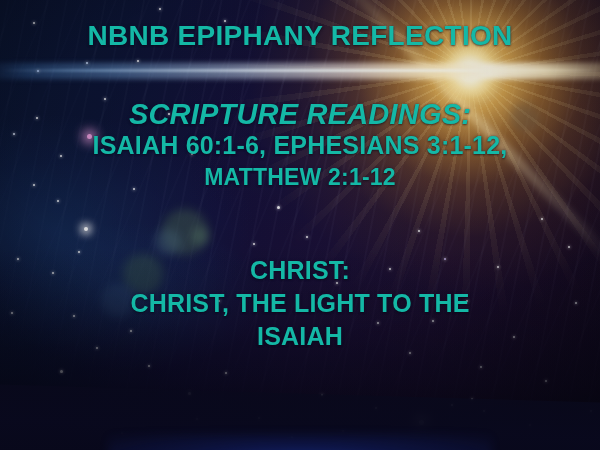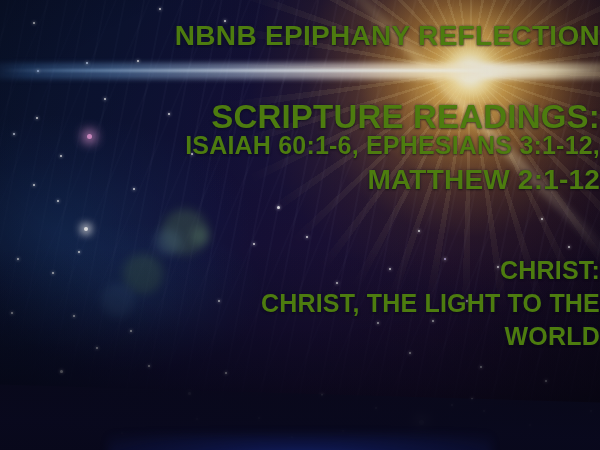--- a/index.html
+++ b/index.html
@@ -196,38 +196,38 @@
   .star {
     position: absolute;
     border-radius: 50%;
     background: #ffffff;
   }
 
   
   .text-wrap {
     position: absolute;
     inset: 0;
-    text-align: right;
-    color: #4d7c0f;
+    text-align: center;
+    color: #14b8a6;
   }
   .ln {
     position: absolute;
     left: 0;
     width: 100%;
     font-weight: bold;
     letter-spacing: 0.2px;
     white-space: nowrap;
     text-shadow:
       0 0 3px rgba(20,20,50,0.55),
       0 1px 2px rgba(0,0,0,0.45);
   }
   .title    { top: 20px;  font-size: 28px; letter-spacing: 0.3px; }
-  .scr-head { top: 98px;  font-size: 33px; }
+  .scr-head { top: 98px;  font-size: 29px; font-style: italic; }
   .scr-l2   { top: 131px; font-size: 25px; }
-  .scr-l3   { top: 164px; font-size: 28px; }
+  .scr-l3   { top: 164px; font-size: 23px; }
   .thm-head { top: 256px; font-size: 25px; }
   .thm-l2   { top: 289px; font-size: 25px; }
   .thm-l3   { top: 322px; font-size: 25px; }
   .author   { top: 375px; font-size: 15px; letter-spacing: 0.3px; }
 </style>
 </head>
 <body>
 
 <div id="slide">
 
@@ -318,17 +318,17 @@
 
   <div class="text-wrap">
     <div class="ln title">NBNB EPIPHANY REFLECTION</div>
 
     <div class="ln scr-head">SCRIPTURE READINGS:</div>
     <div class="ln scr-l2">ISAIAH 60:1-6, EPHESIANS 3:1-12,</div>
     <div class="ln scr-l3">MATTHEW 2:1-12</div>
 
     <div class="ln thm-head">CHRIST:</div>
     <div class="ln thm-l2">CHRIST, THE LIGHT TO THE</div>
-    <div class="ln thm-l3">WORLD</div>
+    <div class="ln thm-l3">ISAIAH</div>
 
   </div>
 
 </div>
 
 </body></html>

